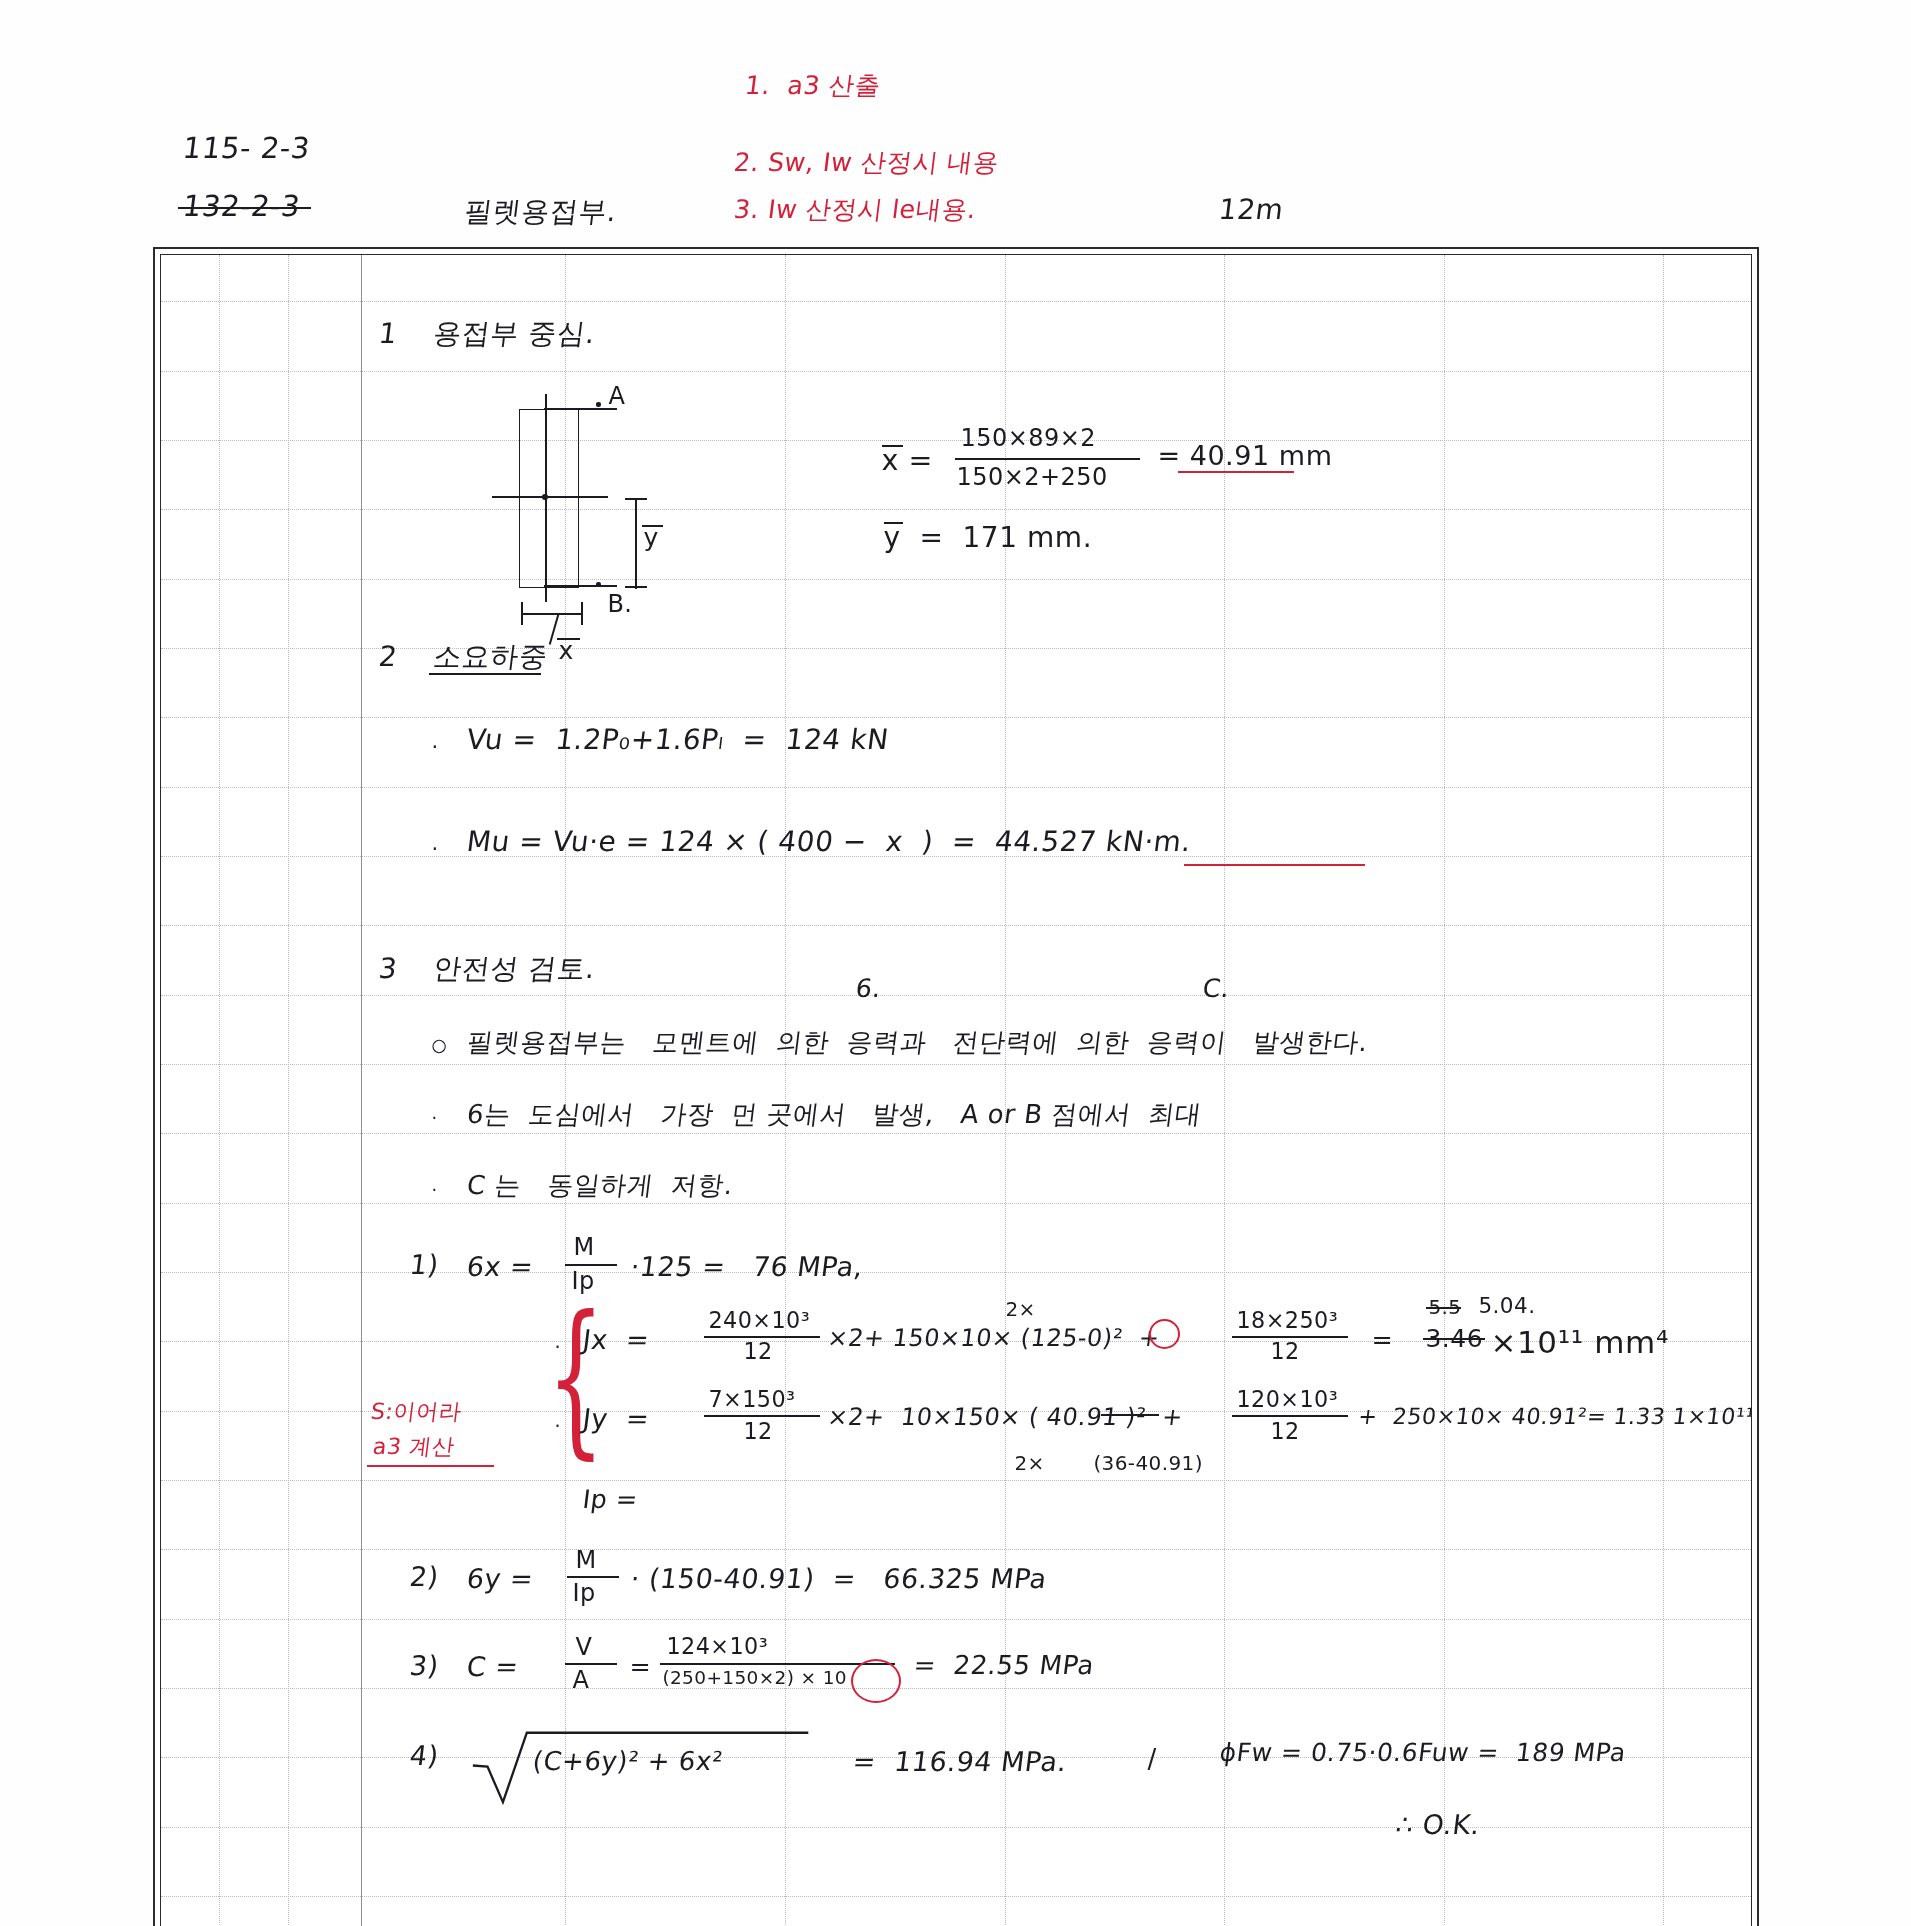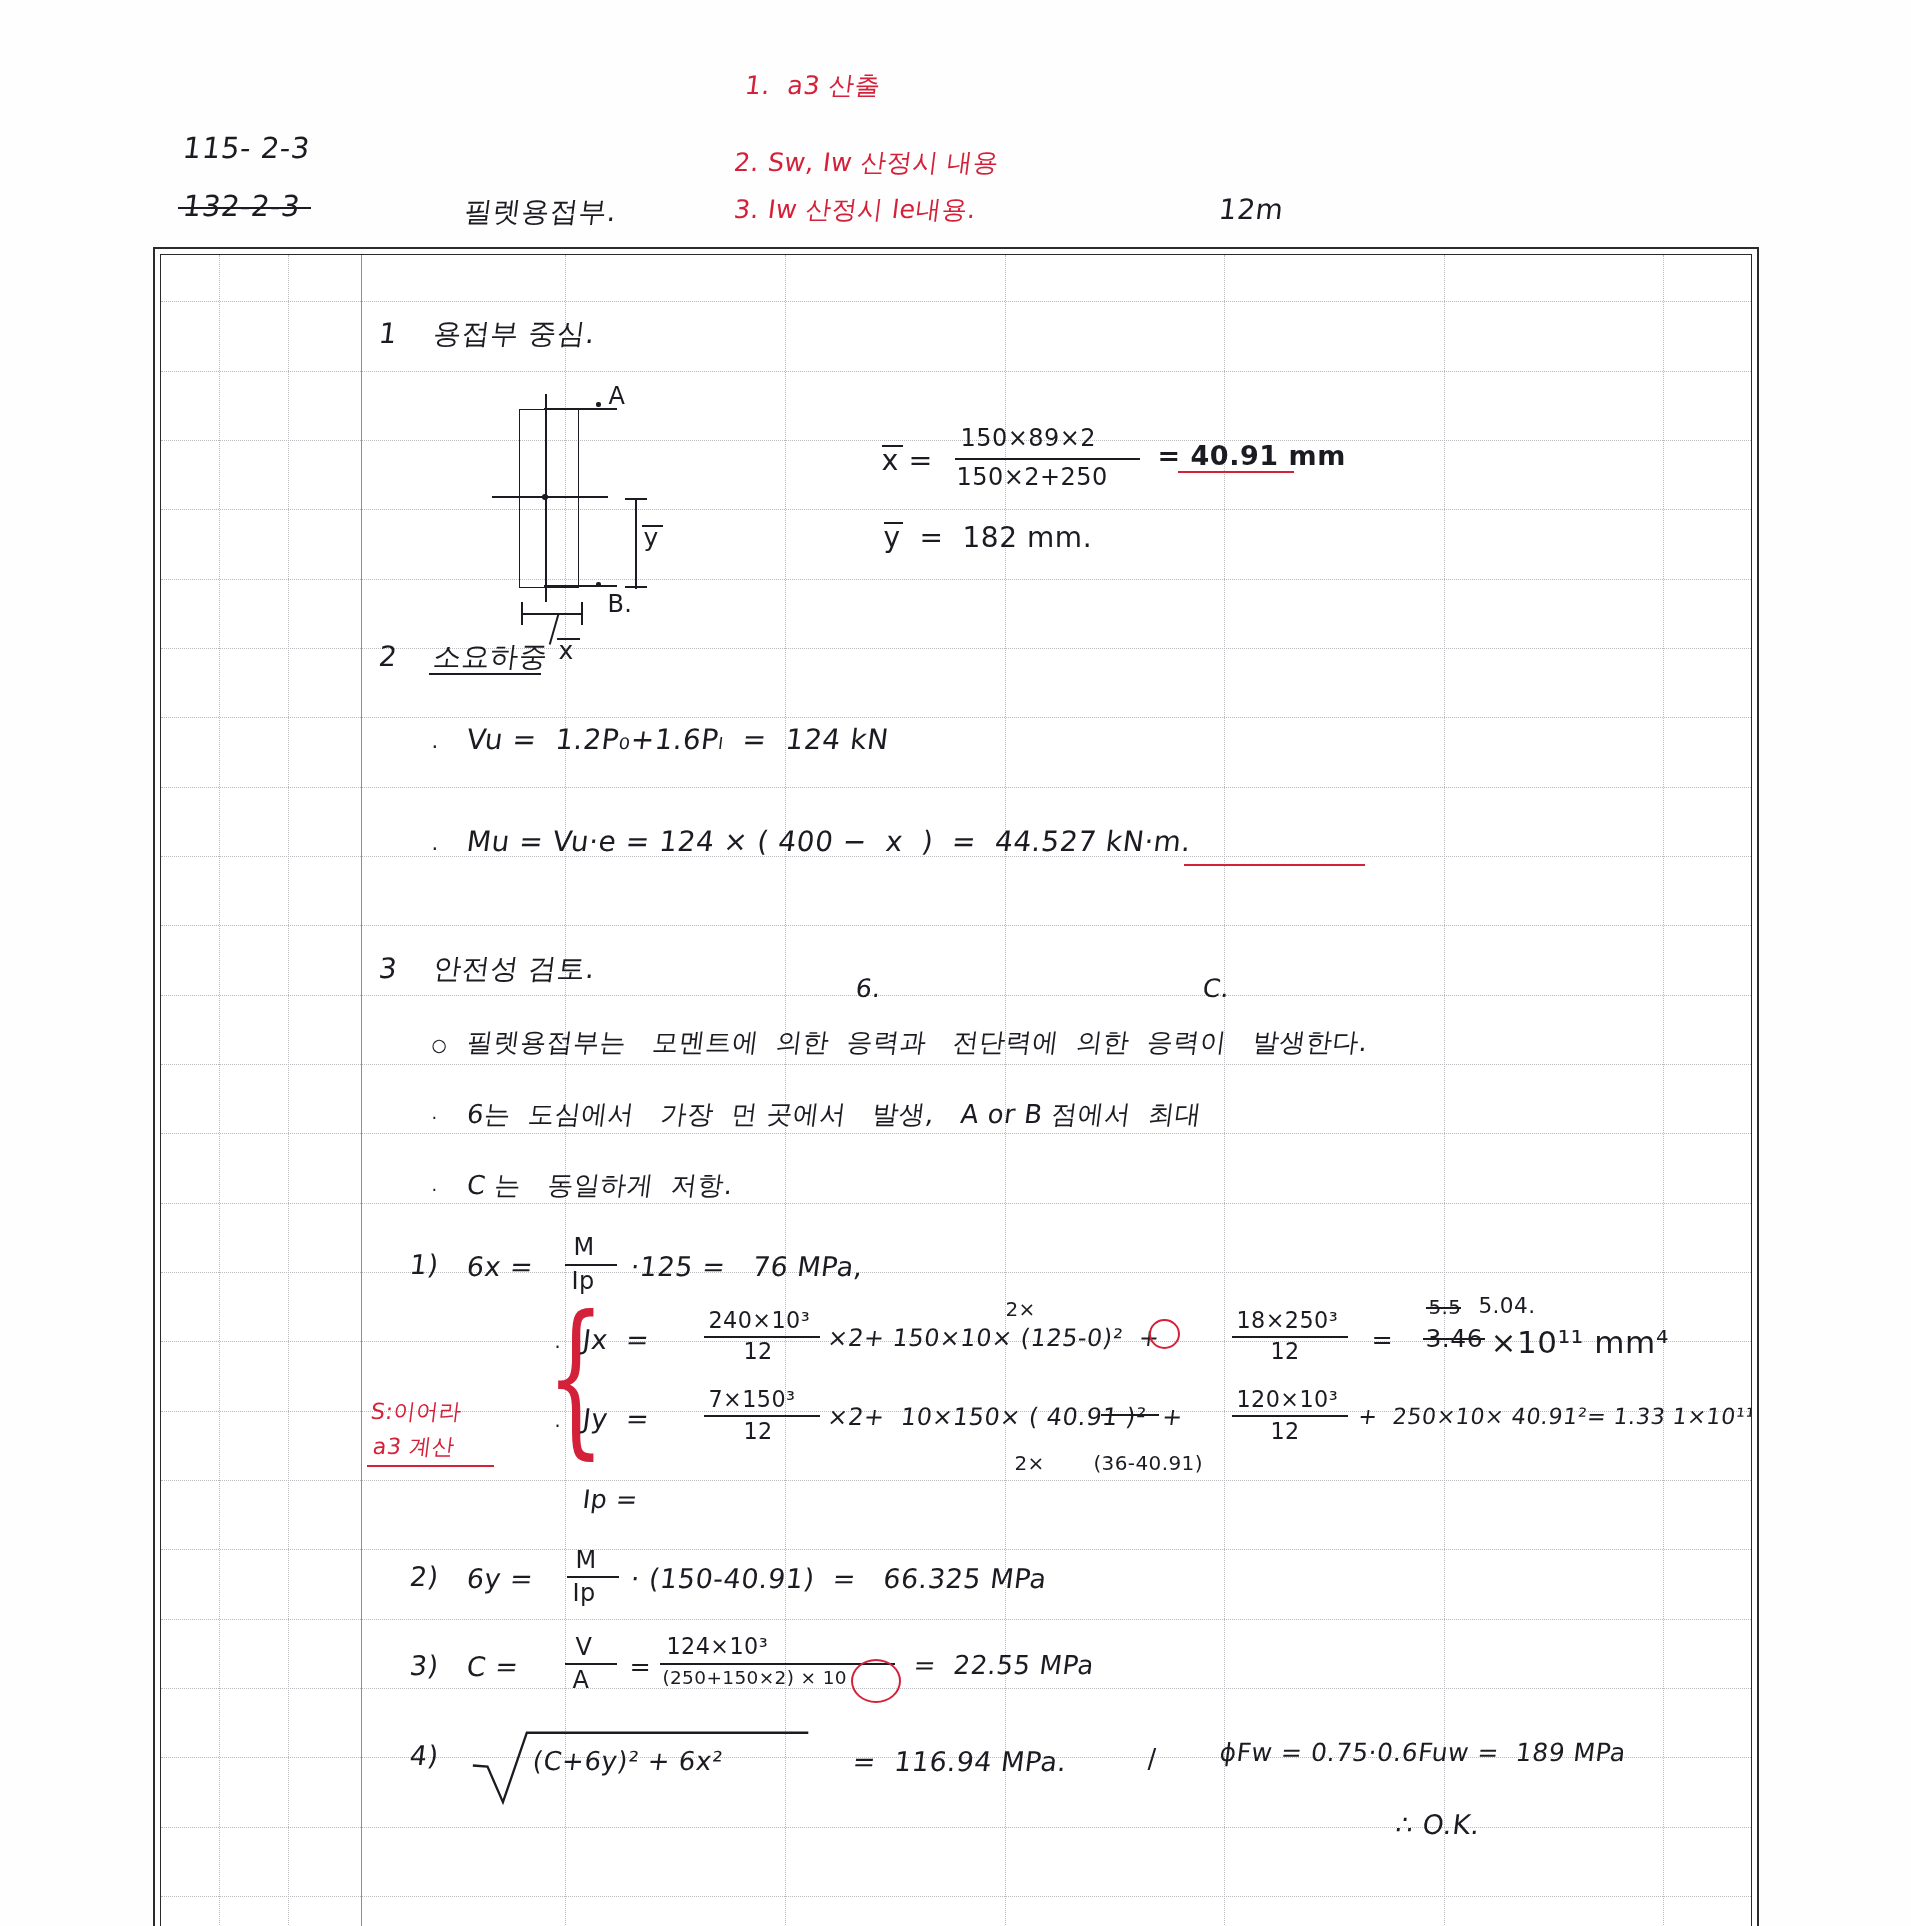--- a/index.html
+++ b/index.html
@@ -236,24 +236,24 @@
         <div class="d-line" style="left:84px; top:232px; width:1.5px; height:31px; transform:rotate(16deg);"></div>
         <div class="hw" style="left:89px; top:254px; font-size:25px;">x</div>
         <div class="d-line" style="left:88px; top:256px; width:22.3px; height:1.5px;"></div>
       </div>
 
       <div class="hw" style="left:720px; top:189px; font-size:28.5px;">x =</div>
       <div class="d-line" style="position:absolute; left:721px; top:190px; width:21px; height:1.5px;"></div>
       <div class="hw" style="left:799px; top:169px; font-size:24px;">150×89×2</div>
       <div class="blackline" style="left:794px; top:203px; width:185px;"></div>
       <div class="hw" style="left:795px; top:208px; font-size:24px;">150×2+250</div>
-      <div class="hw" style="left:996px; top:185px; font-size:27px;font-weight:bold;">= 40.91 mm</div>
+      <div class="hw" style="left:996px; top:185px; font-size:27px;">= 40.91 mm</div>
       <div class="uline red" style="left:1017px; top:216px; width:116px;"></div>
 
-      <div class="hw" style="left:722px; top:266px; font-size:28px;">y  =  182 mm.</div>
+      <div class="hw" style="left:722px; top:266px; font-size:28px;">y  =  171 mm.</div>
       <div class="d-line" style="position:absolute; left:723px; top:267px; width:19px; height:1.5px;"></div>
 
       <div class="hw slant" style="left:216px; top:385px; font-size:28px;">2</div>
       <div class="hw slant" style="left:270px; top:383px; font-size:28px;">소요하중</div>
       <div class="uline" style="left:268px; top:418px; width:112px;"></div>
 
       <div class="hw" style="left:270px; top:480px; font-size:21px;">·</div>
       <div class="hw slant" style="left:304px; top:468px; font-size:28px;">Vu =  1.2P₀+1.6Pₗ  =  124 kN</div>
 
       <div class="hw" style="left:270px; top:582px; font-size:21px;">·</div>

